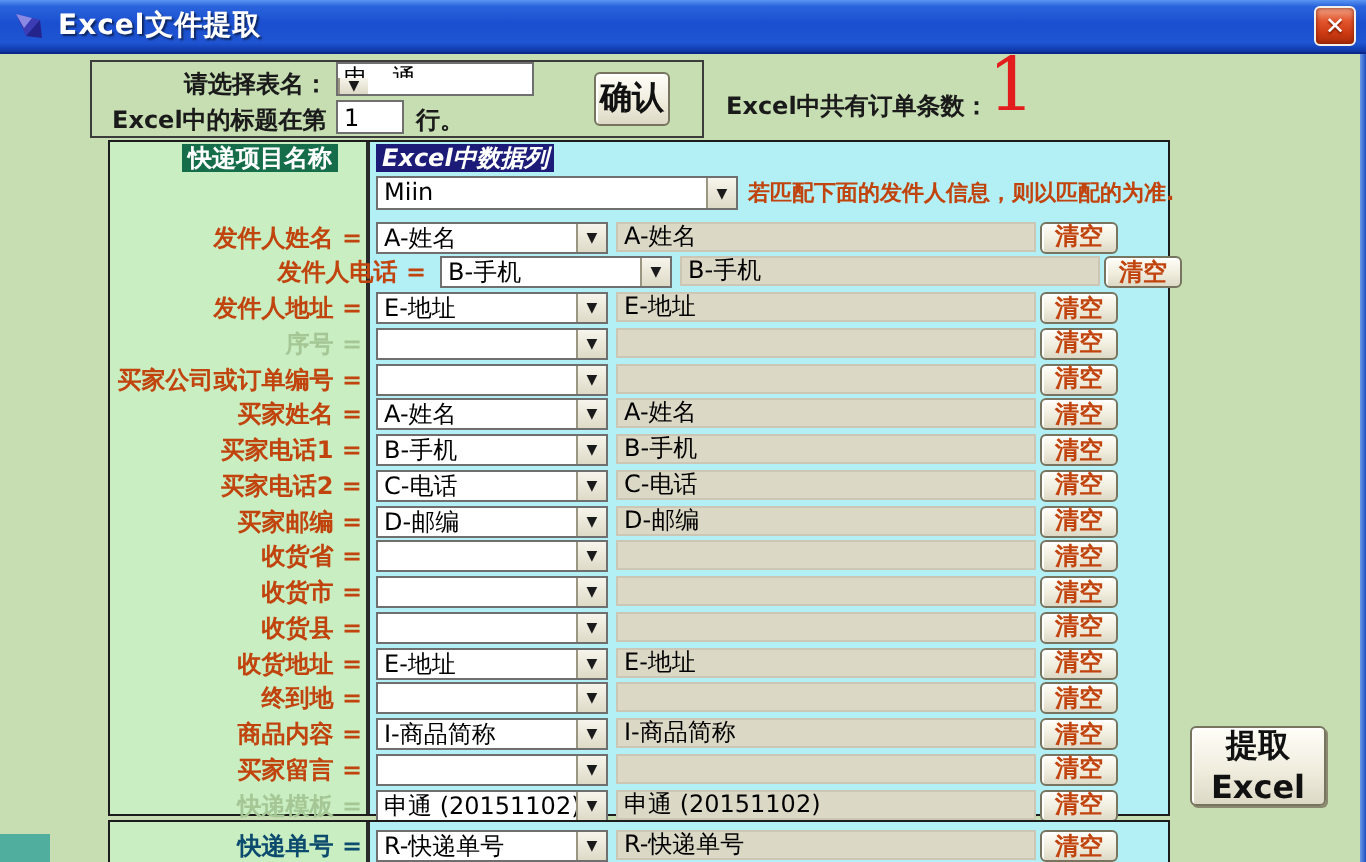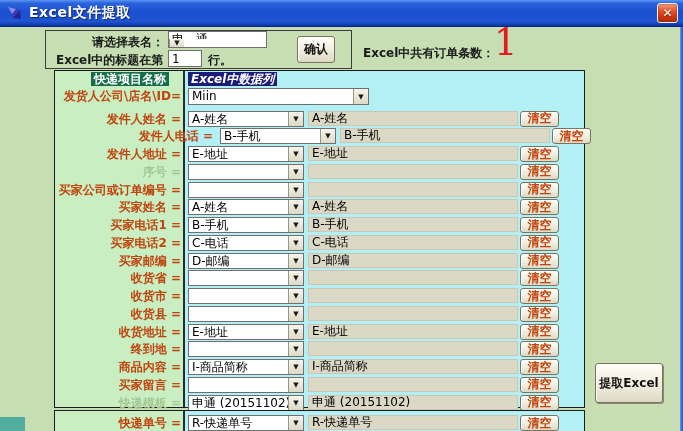--- a/index.html
+++ b/index.html
@@ -24,21 +24,21 @@
   }
   .close-btn span { color:#fff; font-size:12px; font-weight:bold; line-height:1; text-shadow:0 1px 1px #7e1c02; }
 
   
   .lbl { font-size:12px; font-weight:bold; color:#1a1a1a; }
   .btn {
     position:absolute;
     background:linear-gradient(180deg,#fffef8 0%,#f0edde 55%,#ddd9c6 100%);
     border:1px solid #77755f; border-radius:3px;
     box-shadow:inset 1px 1px 0 #ffffff;
-    font-family:"DejaVu Sans", sans-serif; font-size:12px; color:#111;
+    font-family:"DejaVu Sans", sans-serif; font-size:16px; color:#111;
     display:flex; align-items:center; justify-content:center; cursor:default;
   }
   .combo {
     position:absolute; height:17px; background:#fff;
     border:1px solid #6f6f6f; display:flex; align-items:stretch;
   }
   .combo-val { flex:1; font-size:12px; color:#000; line-height:15px; padding-left:3px;
     white-space:nowrap; overflow:hidden; }
   .combo-arrow {
     width:15px; background:linear-gradient(180deg,#f7f5ec,#dedac7);
@@ -87,21 +87,21 @@
     color:#c1440e; line-height:16px; white-space:nowrap; }
 
   
   .extract { left:595px; top:363px; width:68px; height:40px; font-weight:bold;
     box-shadow:1px 1px 0 #8a886f, inset 1px 1px 0 #ffffff; }
 
   
   .bottom-box { position:absolute; left:54px; top:410px; width:531px; height:21px;
     border:1px solid #1c1c1c; border-bottom:none; background:#b2f0f6; overflow:hidden; }
   .bottom-row { top:4px; }
-  .bottom-row .row-label { color:#c2410c; }
+  .bottom-row .row-label { color:#0c4a6e; }
 
   .right-border { position:absolute; right:0; top:27px; width:3px; height:404px;
     background:linear-gradient(90deg,#6a9ae8,#1e50c0); }
   .artifact { position:absolute; left:0; top:417px; width:25px; height:14px; background:#4fae9e; }
 </style>
 </head>
 <body>
 
 <div id="window">
 
@@ -131,25 +131,25 @@
   <span class="lbl titlerow-suffix">行。</span>
   <span class="lbl count-label">Excel中共有订单条数：</span>
   <span class="count-value">1</span>
 
   <div class="main-box">
     <div class="label-col"></div>
     <div class="hdr hdr-left">快递项目名称</div>
     <div class="hdr hdr-right">Excel中数据列</div>
 
     <div class="map-row" style="top:17px;">
-      <span class="row-label">发货人公司\店名\ID=</span>
       <div class="combo sender-combo">
         <span class="combo-val">Miin</span>
         <span class="combo-arrow">▼</span>
       </div>
+      <span class="sender-hint">若匹配下面的发件人信息，则以匹配的为准.</span>
     </div>
 
     <div id="mapping-rows">
         <div class="map-row" style="top: 39.5px;">
           <span class="row-label">发件人姓名 =</span>
           <div class="combo row-combo">
             <span class="combo-val">A-姓名</span>
             <span class="combo-arrow">▼</span>
           </div>
           <div class="field row-field">A-姓名</div>

